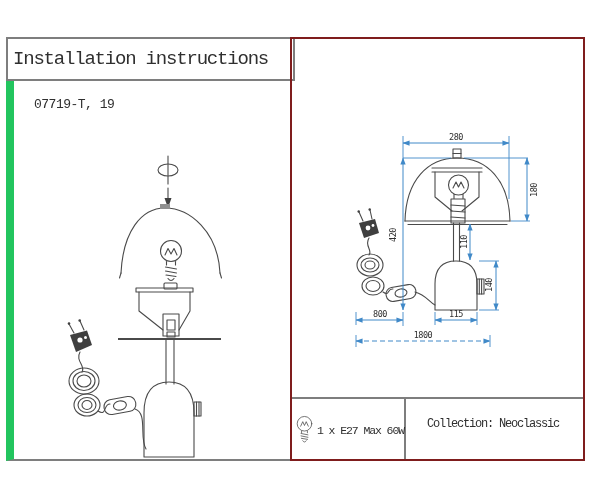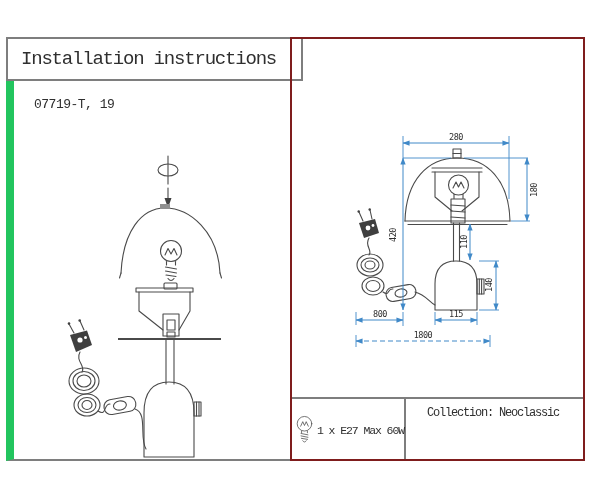--- a/index.html
+++ b/index.html
@@ -4,21 +4,21 @@
 <style>
   html,body{margin:0;padding:0;}
   body{
     width:600px;height:500px;position:relative;background:#ffffff;
     font-family:"Liberation Mono","DejaVu Sans Mono",monospace;
     color:#2f2f2f;overflow:hidden;
   }
   .title-box{
     position:absolute;left:6px;top:37px;width:280px;height:40px;
     border:2px solid #7e7e7e;background:#fff;
-    font-size:19px;letter-spacing:-1.2px;line-height:40px;padding-left:13px;
+    font-size:19px;letter-spacing:-1.2px;line-height:40px;padding-left:5px;
     white-space:nowrap;
   }
   .left-panel{
     position:absolute;left:6px;top:37px;width:296px;height:422px;
     border-left:8px solid #22c55e;border-bottom:2px solid #7e7e7e;
   }
   .right-panel{
     position:absolute;left:290px;top:37px;width:291px;height:420px;
     border:2px solid #7f1d1d;
   }
@@ -28,21 +28,21 @@
   .diagram{position:absolute;left:0;top:0;}
   .info-strip{
     position:absolute;left:0;bottom:0;width:100%;height:60px;
     border-top:2px solid #7e7e7e;display:flex;background:#fff;
   }
   .bulb-cell{
     width:112px;border-right:2px solid #7e7e7e;display:flex;flex-direction:row;
     align-items:center;justify-content:center;padding-top:2px;
   }
   .bulb-label{font-size:11.5px;letter-spacing:-1.1px;white-space:pre;margin-top:1px;}
-  .specs-cell{flex:1;padding:5px 0 0 21px;}
+  .specs-cell{flex:1;padding:5px 0 0 21px;margin-top:11px;}
   .spec-line{font-size:12px;letter-spacing:-1.2px;line-height:19px;white-space:pre;}
   
   .draw{stroke:#4a4a4a;stroke-width:1.1;fill:none;stroke-linecap:round;stroke-linejoin:round;}
   .thick{stroke:#4a4a4a;stroke-width:2;fill:none;}
   .dark{fill:#3f3f3f;stroke:none;}
   .nub{fill:#8f8f8f;stroke:none;}
   .dim{stroke:#4089c8;stroke-width:1;fill:none;}
   .ext{stroke:#4089c8;stroke-width:0.9;fill:none;}
   .dtxt{font-family:"DejaVu Sans Mono",monospace;font-size:8.5px;fill:#2f2f2f;letter-spacing:-0.5px;}
 </style>

